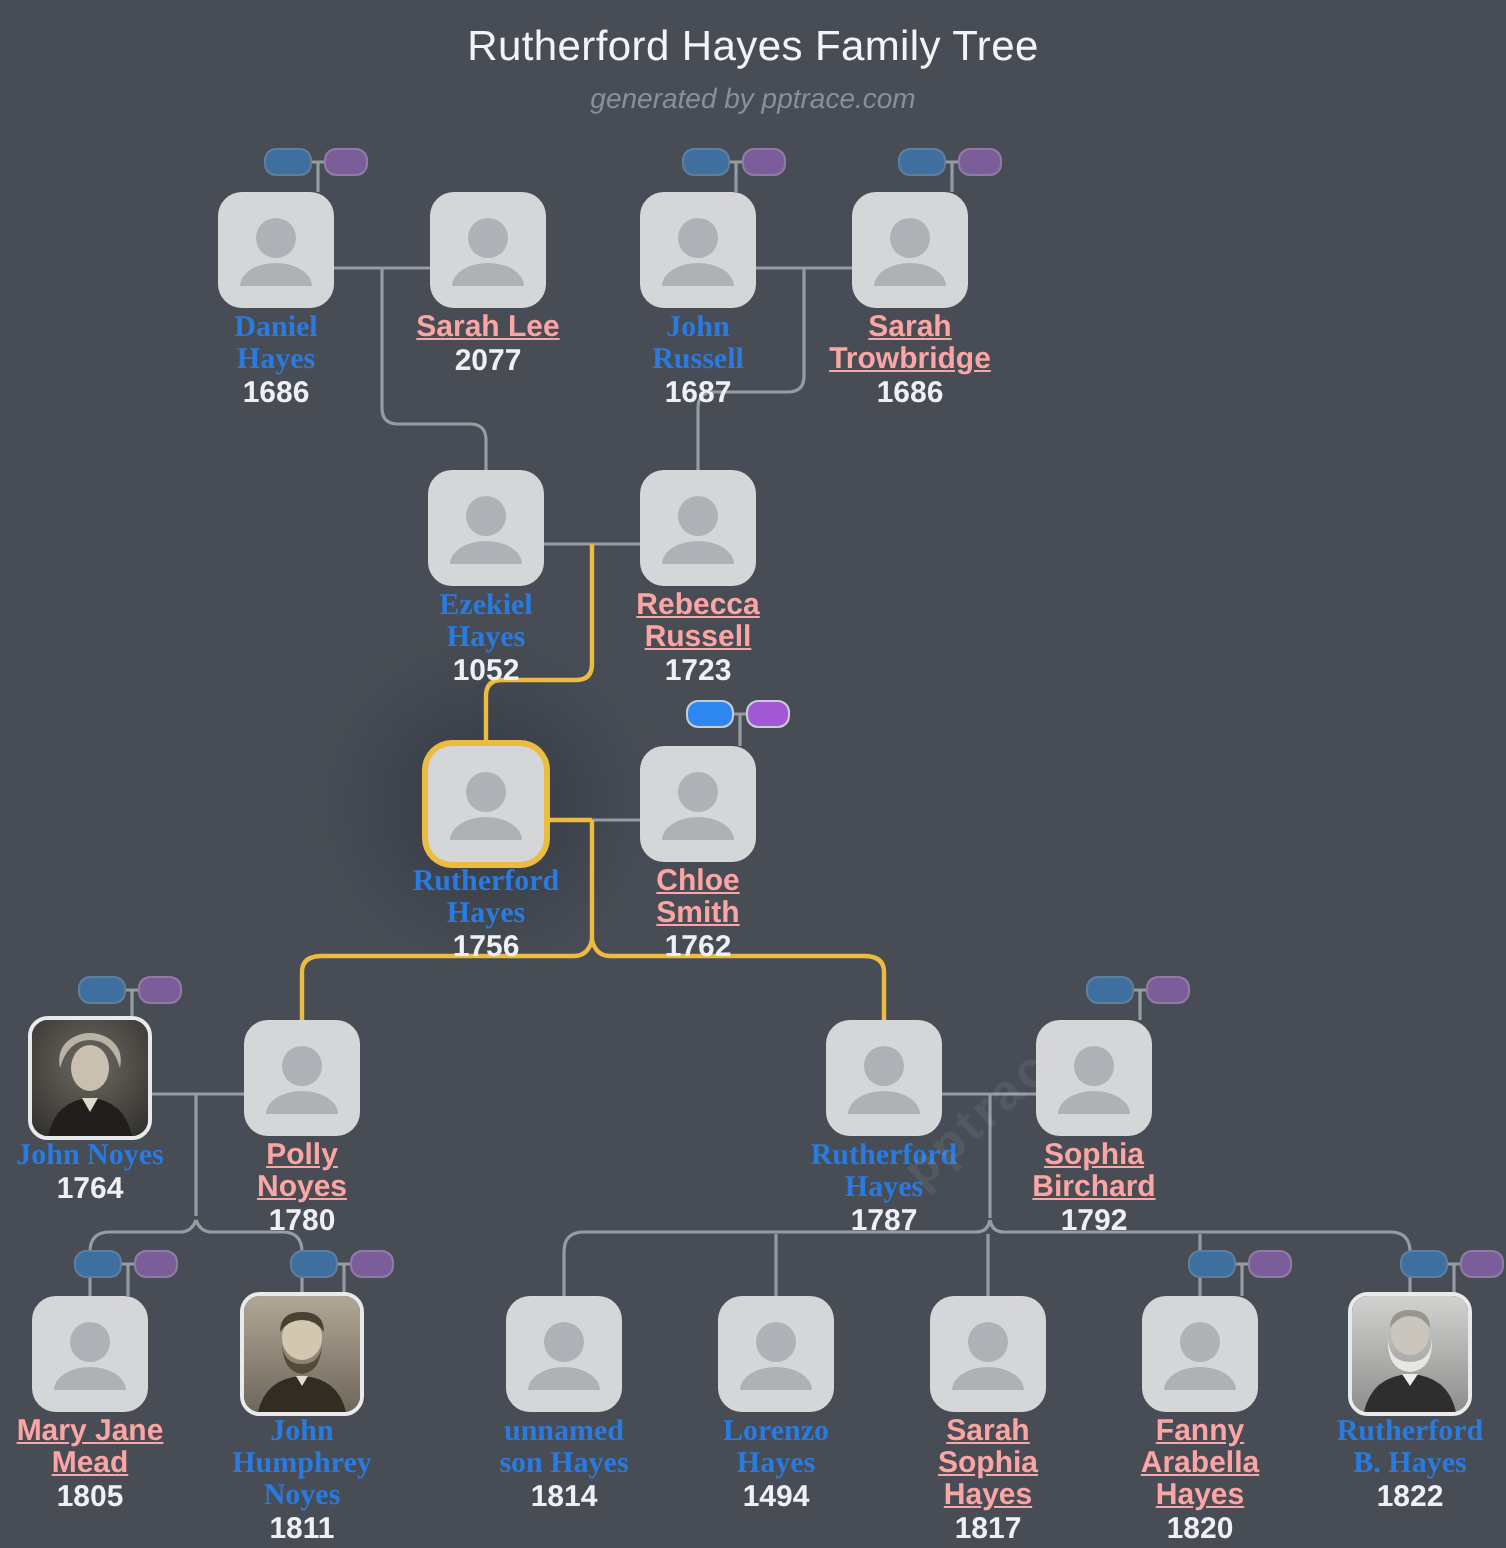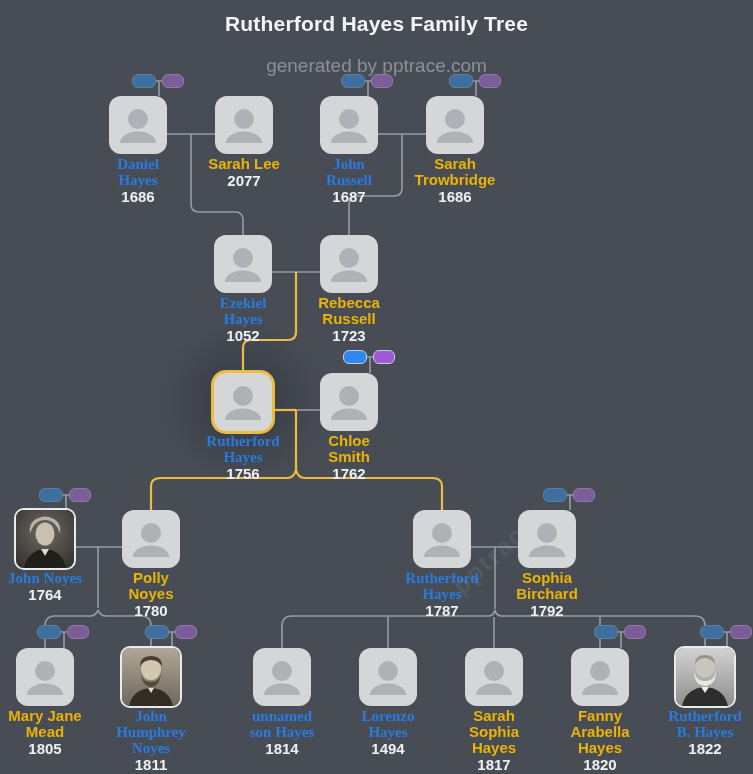--- a/index.html
+++ b/index.html
@@ -2,34 +2,34 @@
 <html><head>
 <meta charset="utf-8">
 <style>
   html,body{margin:0;padding:0;background:#484d55;}
   #stage{
     position:relative;width:753px;height:774px;overflow:hidden;
     background:#484d55;
     font-family:"Liberation Sans","DejaVu Sans",sans-serif;
   }
   .hdr{position:absolute;left:0;top:12px;width:753px;text-align:center;}
-  .title{color:#f3f4f6;font-size:21px;font-weight:700;letter-spacing:.2px;}
-  .subtitle{color:#8a9099;font-size:19px;margin-top:19px;}
+  .title{color:#f3f4f6;font-size:21px;font-weight:400;letter-spacing:.2px;}
+  .subtitle{color:#8a9099;font-size:14px;margin-top:5px;font-style:italic;}
   svg.wires{position:absolute;left:0;top:0;}
   .halo{position:absolute;left:153px;top:312px;width:180px;height:180px;border-radius:50%;
     background:radial-gradient(circle,rgba(18,24,40,.38) 0%,rgba(18,24,40,0) 68%);}
   .node{position:absolute;width:58px;height:58px;border-radius:12px;background:#d5d6d8;cursor:pointer;}
   .node.selected{box-shadow:0 0 0 3px #ecbc40;}
   .node svg{display:block;}
   .photo{position:absolute;width:58px;height:58px;border-radius:10px;border:2px solid #e9eaec;
     margin-left:-2px;margin-top:-2px;overflow:hidden;cursor:pointer;background:#666;}
   .plabel{position:absolute;width:116px;text-align:center;}
   .p-name{font-size:15px;font-weight:700;line-height:16px;white-space:pre-line;}
   .p-name.male{color:#2a7be0;font-family:Liberation Serif, serif;}
-  .p-name.female{color:#eab308;}
+  .p-name.female{color:#fca5a5;text-decoration:underline;}
   .p-year{font-size:15px;font-weight:700;line-height:16px;color:#eef0f3;margin-top:1px;}
   .chips{position:absolute;width:54px;height:14px;}
   .chip{position:absolute;top:0;height:14px;border-radius:6px;cursor:pointer;box-sizing:border-box;}
   .chip.father{left:0;width:24px;}
   .chip.mother{left:30px;width:22px;}
   .chips.muted .chip.father{background:#3e6f9f;border:1px solid #5d7f9f;}
   .chips.muted .chip.mother{background:#7b5e99;border:1px solid #8f7ba5;}
   .chips.bright .chip.father{background:#2e86f0;border:1.5px solid #c8cdd4;}
   .chips.bright .chip.mother{background:#a257d5;border:1.5px solid #c8cdd4;}
   .watermark{position:absolute;left:438px;top:528px;width:140px;color:rgba(220,228,240,.08);

